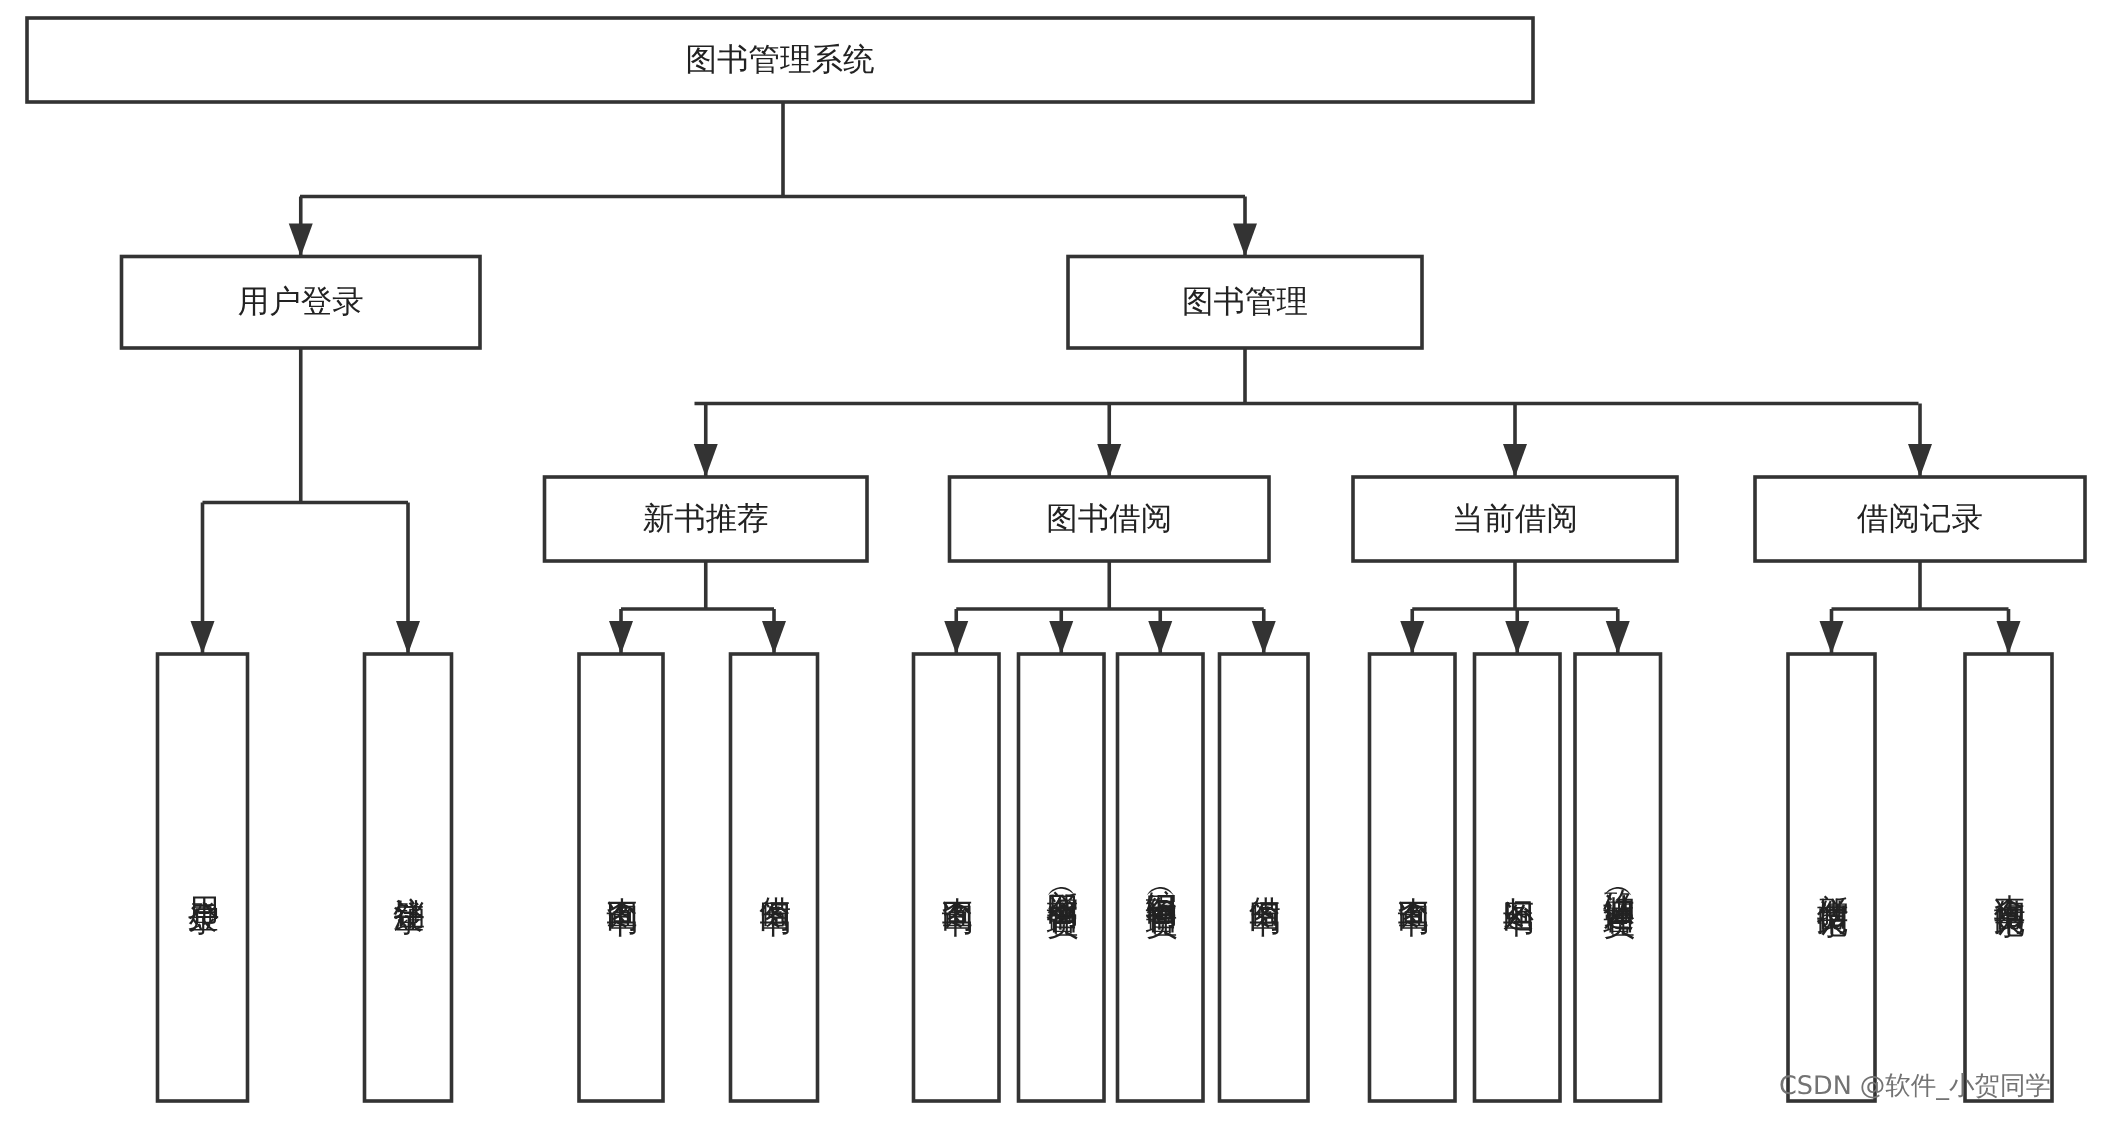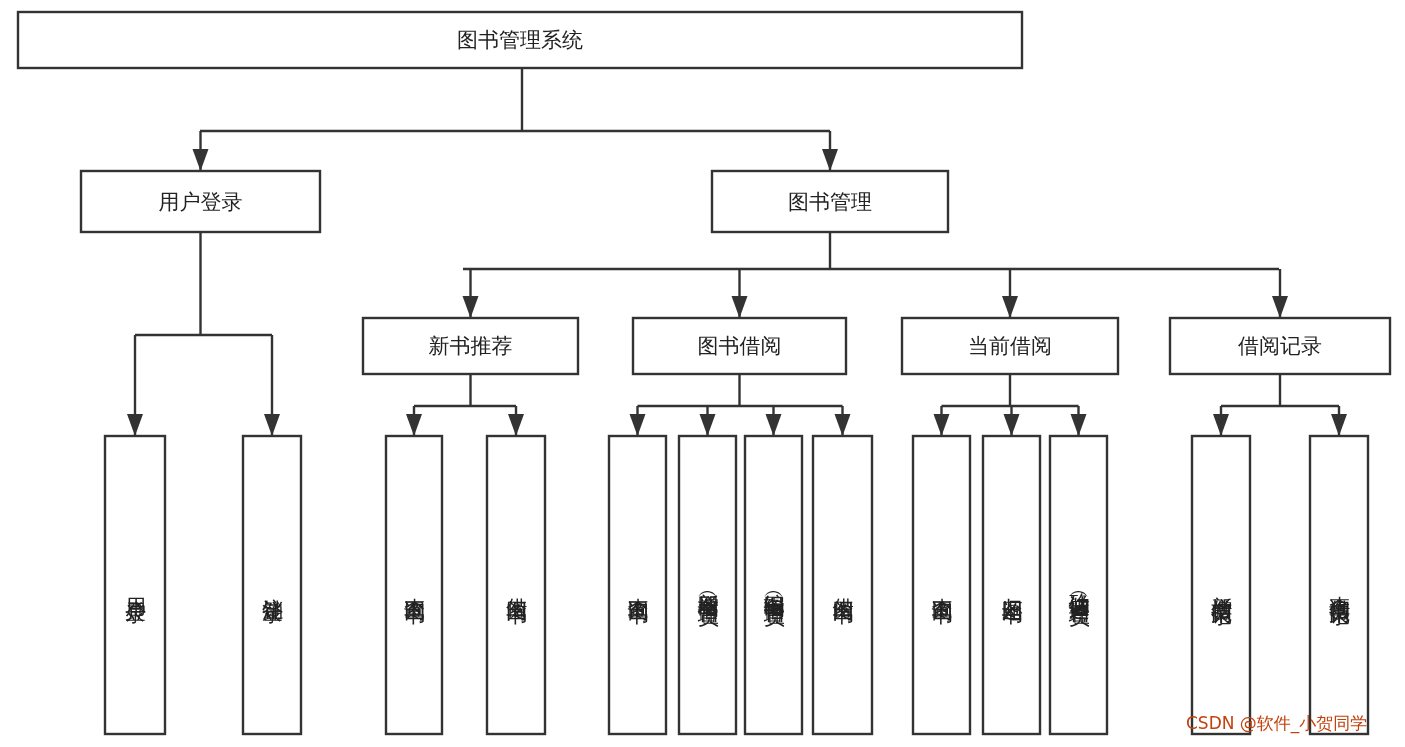--- a/index.html
+++ b/index.html
@@ -59,21 +59,21 @@
     color: #222222;
     letter-spacing: 2px;
     text-align: center;
     white-space: nowrap;
     pointer-events: none;
   }
   .watermark {
     position: absolute;
     font-family: "DejaVu Sans", "Liberation Sans", sans-serif;
     font-size: 17px;
-    color: #c2410c;
+    color: #737373;
     white-space: nowrap;
     left: 1186px;
     top: 712px;
   }
 </style>
 </head>
 <body>
 
 <div id="diagram-root">
   <svg id="tree-svg" viewBox="0 0 1405 747">

